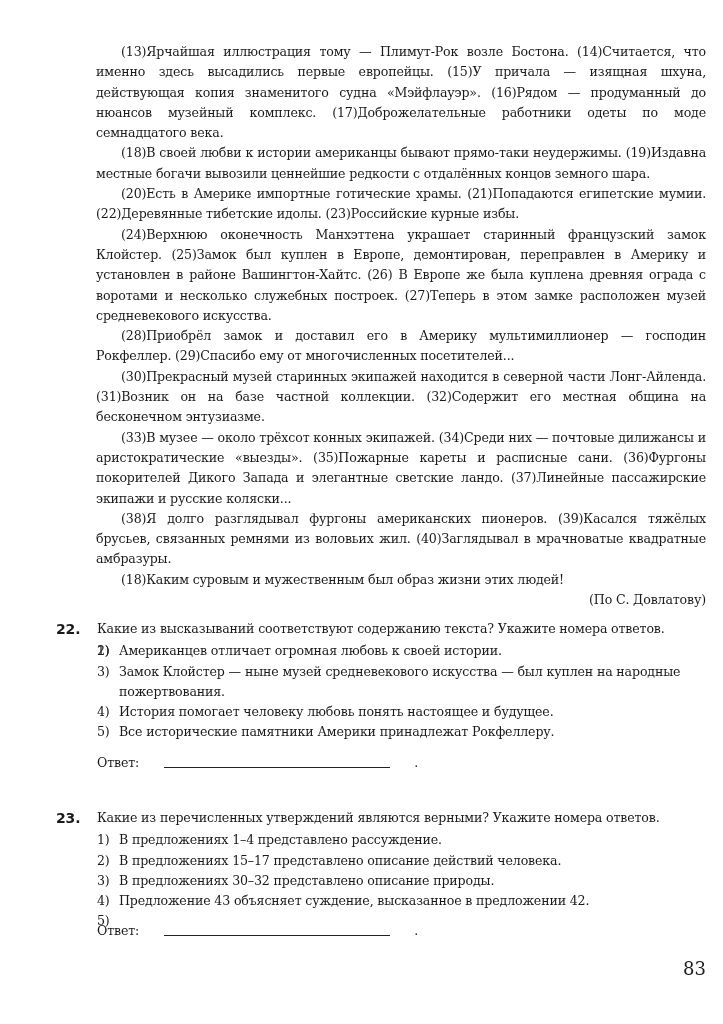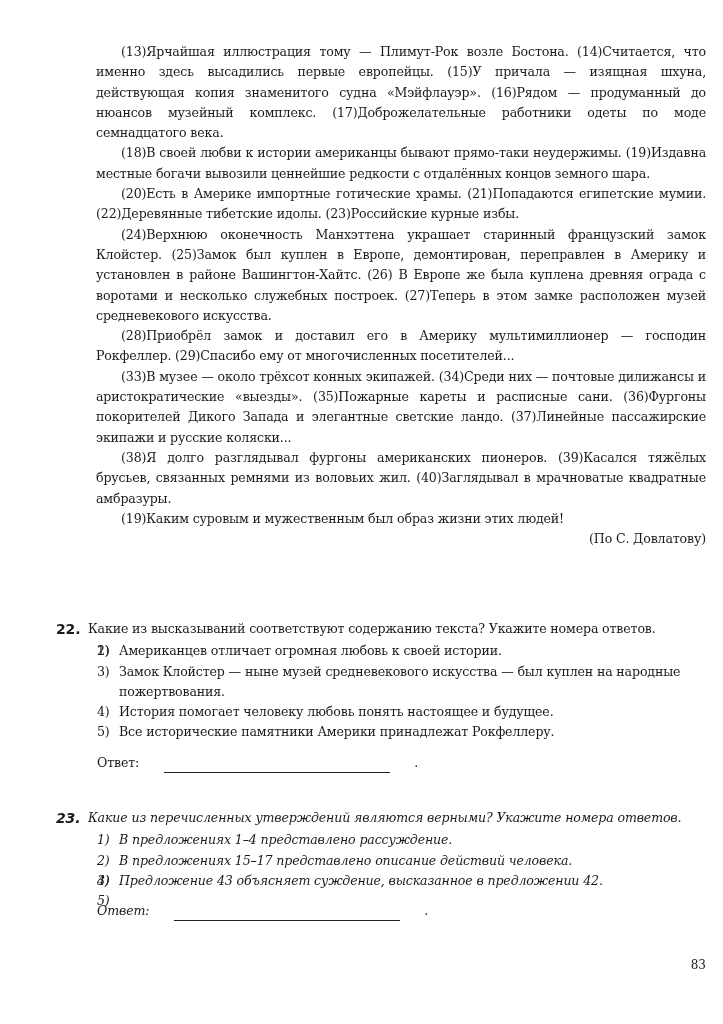--- a/index.html
+++ b/index.html
@@ -5,70 +5,71 @@
   html, body { margin: 0; padding: 0; background: #ffffff; }
   body { width: 723px; height: 1024px; position: relative; overflow: hidden;
          font-family: "DejaVu Serif", "Liberation Serif", serif; color: #1a1a1a; }
   .page { position: absolute; left: 0; top: 0; width: 723px; height: 955px; background: #fff; }
   .text { position: absolute; left: 96px; width: 610px; top: 42px;
           font-size: 12.6px; line-height: 20.3px; text-align: justify; letter-spacing: -0.15px; }
   .text p { margin: 0; text-indent: 25px; hyphens: manual; }
   .source { text-align: right; margin: 0; }
   .task { position: absolute; left: 56px; width: 650px; font-size: 12.6px; line-height: 20.3px; letter-spacing: -0.15px; }
   .task-num { position: absolute; left: 0; top: 0; font-family: "DejaVu Sans", sans-serif; font-weight: bold; font-size: 14px; }
-  .task-q { margin-left: 32px; }
+  .task-q { margin-left: 41px; }
   .opts { margin: 2px 0 0 41px; padding: 0; list-style: none; }
   .opts li { position: relative; padding-left: 22px; }
   .opts li .n { position: absolute; left: 0; top: 0; }
-  .answer { margin: 10px 0 0 41px; display: flex; align-items: flex-end; gap: 16px; }
+  .answer { margin: 10px 0 0 41px; display: flex; align-items: flex-start; gap: 16px; }
   .answer-line { display: inline-block; width: 226px; border-bottom: 1px solid #222; height: 14px; margin-left: 9px; }
   .dot { margin-left: 8px; }
-  .page-num { position: absolute; right: 17px; top: 958px; font-size: 12px; }
+  .page-num { position: absolute; right: 17px; top: 958px; font-size: 18px; }
 </style>
 </head>
 <body>
 
 <div class="page">
 
   <div class="text">
     <p>(13)Ярчайшая иллюстрация тому — Плимут-Рок возле Бостона. (14)Считается, что именно здесь высадились первые европейцы. (15)У причала — изящная шхуна, действующая копия знаменитого судна «Мэйфлауэр». (16)Рядом — продуманный до нюансов музейный комплекс. (17)Доброжелательные работники одеты по моде семнадцатого века.</p>
     <p>(18)В своей любви к истории американцы бывают прямо-таки неудержимы. (19)Издавна местные богачи вывозили ценнейшие редкости с отдалённых концов земного шара.</p>
     <p>(20)Есть в Америке импортные готические храмы. (21)Попадаются египетские мумии. (22)Деревянные тибетские идолы. (23)Российские курные избы.</p>
     <p>(24)Верхнюю оконечность Манхэттена украшает старинный французский замок Клойстер. (25)Замок был куплен в Европе, демонтирован, переправлен в Америку и установлен в районе Вашингтон-Хайтс. (26) В Европе же была куплена древняя ограда с воротами и несколько служебных построек. (27)Теперь в этом замке расположен музей средневекового искусства.</p>
     <p>(28)Приобрёл замок и доставил его в Америку мультимиллионер — господин Рокфеллер. (29)Спасибо ему от многочисленных посетителей...</p>
+    <p>(30)Прекрасный музей старинных экипажей находится в северной части Лонг-Айленда. (31)Возник он на базе частной коллекции. (32)Содержит его местная община на бесконечном энтузиазме.</p>
     <p>(33)В музее — около трёхсот конных экипажей. (34)Среди них — почтовые дилижансы и аристократические «выезды». (35)Пожарные кареты и расписные сани. (36)Фургоны покорителей Дикого Запада и элегантные светские ландо. (37)Линейные пассажирские экипажи и русские коляски...</p>
     <p>(38)Я долго разглядывал фургоны американских пионеров. (39)Касался тяжёлых брусьев, связанных ремнями из воловьих жил. (40)Заглядывал в мрачноватые квадратные амбразуры.</p>
-    <p>(19)Каким суровым и мужественным был образ жизни этих людей!</p>
+    <p>(18)Каким суровым и мужественным был образ жизни этих людей!</p>
     <p class="source">(По С. Довлатову)</p>
   </div>
 
   <div class="task" style="top:619px;">
     <span class="task-num">22.</span>
     <div class="task-q">Какие из высказываний соответствуют содержанию текста? Укажите номера ответов.</div>
     <ul class="opts">
       <li><span class="n">1)</span></li>
       <li><span class="n">2)</span><span>Американцев отличает огромная любовь к своей истории.</span></li>
       <li><span class="n">3)</span><span>Замок Клойстер — ныне музей средневекового искусства — был куплен на народные пожертвования.</span></li>
       <li><span class="n">4)</span><span>История помогает человеку любовь понять настоящее и будущее.</span></li>
       <li><span class="n">5)</span><span>Все исторические памятники Америки принадлежат Рокфеллеру.</span></li>
     </ul>
     <div class="answer">
       <span>Ответ:</span>
       <span class="answer-line"></span>
       <span class="dot">.</span>
     </div>
   </div>
 
-  <div class="task" style="top:808px;font-style:italic;">
+  <div class="task" style="top:808px;">
     <span class="task-num">23.</span>
     <div class="task-q">Какие из перечисленных утверждений являются верными? Укажите номера ответов.</div>
     <ul class="opts">
       <li><span class="n">1)</span><span>В предложениях 1–4 представлено рассуждение.</span></li>
       <li><span class="n">2)</span><span>В предложениях 15–17 представлено описание действий человека.</span></li>
-      <li><span class="n">3)</span></li>
+      <li><span class="n">3)</span><span>В предложениях 30–32 представлено описание природы.</span></li>
       <li><span class="n">4)</span><span>Предложение 43 объясняет суждение, высказанное в предложении 42.</span></li>
       <li><span class="n">5)</span></li>
     </ul>
     <div class="answer">
       <span>Ответ:</span>
       <span class="answer-line"></span>
       <span class="dot">.</span>
     </div>
   </div>
 

